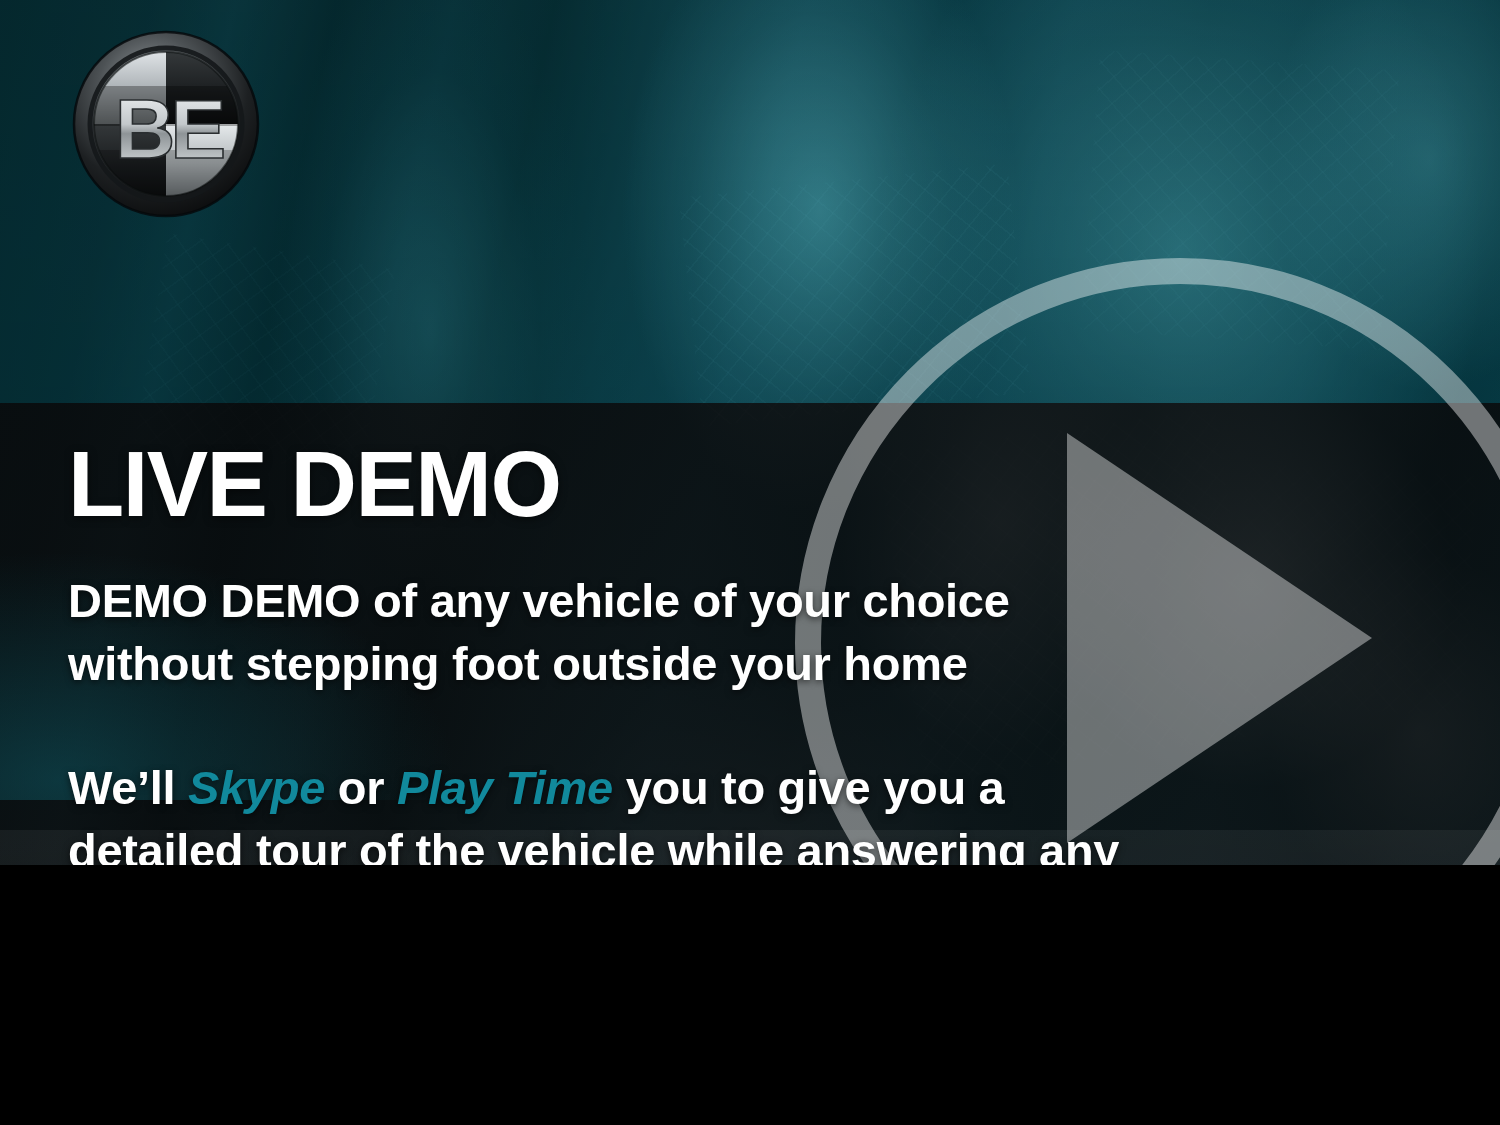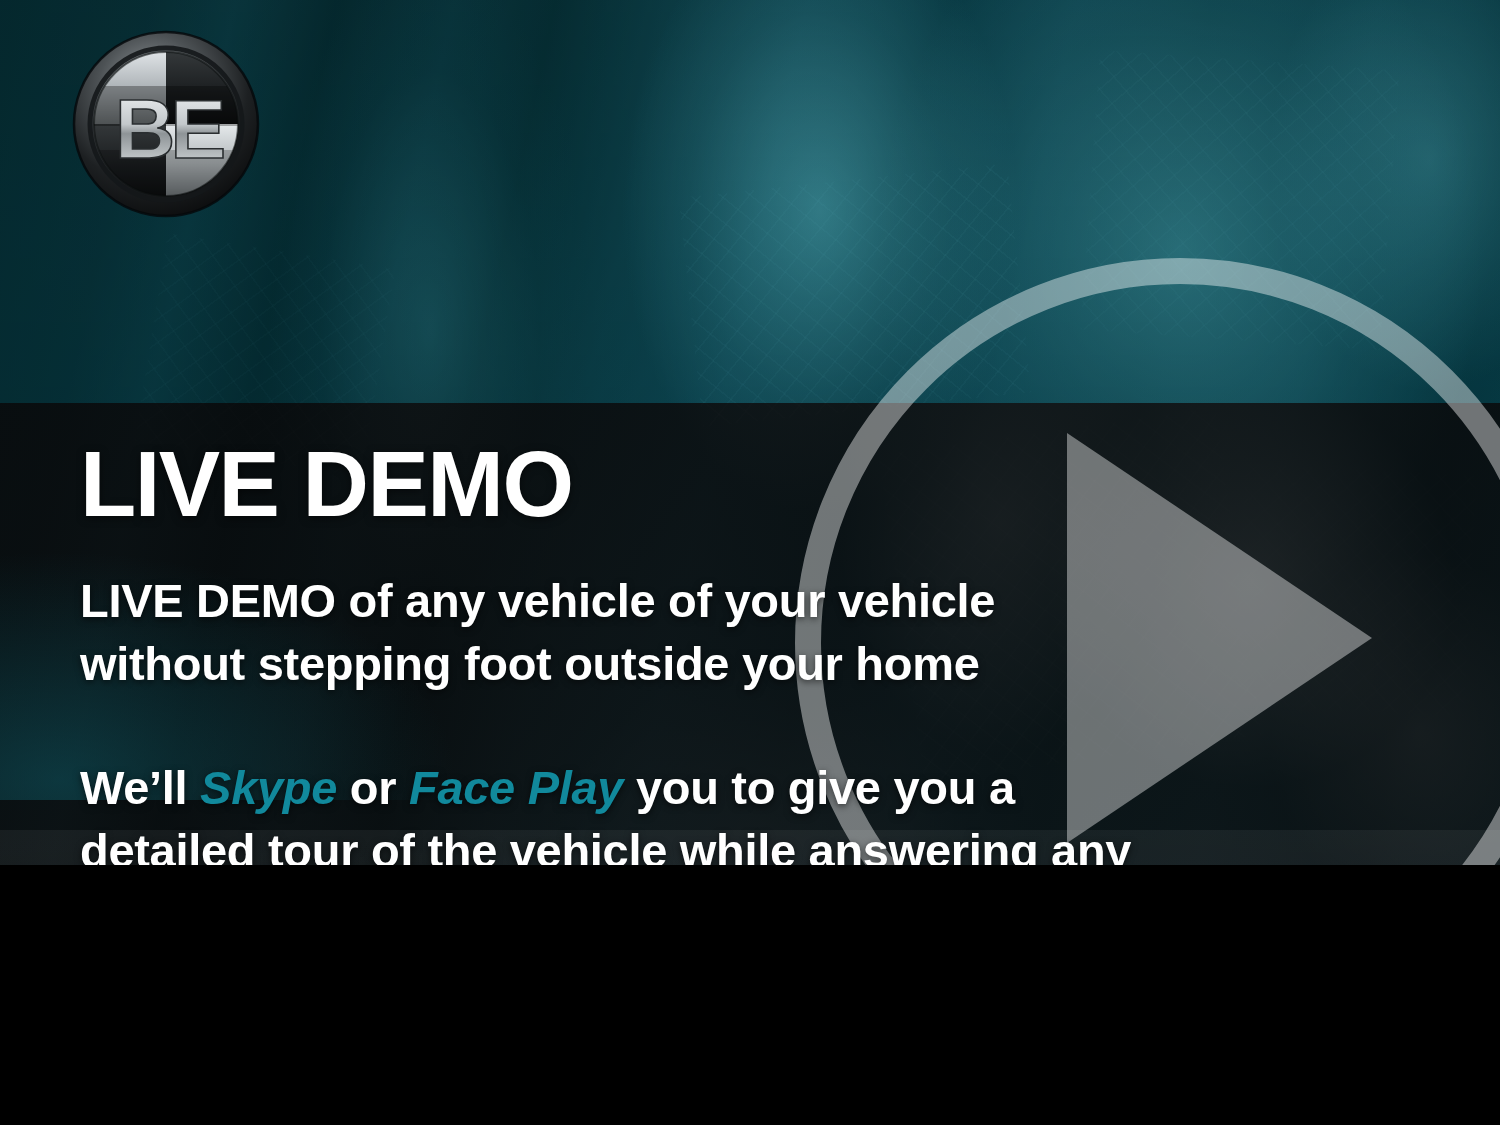--- a/index.html
+++ b/index.html
@@ -131,21 +131,21 @@
   
   .logo {
     position:absolute; left:72px; top:30px;
     width:188px; height:188px;
     z-index:30;
   }
 
   
   .textblock {
     position:absolute;
-    left:80px; top:438px;
+    left:68px; top:438px;
     width:1060px;
     z-index:25;
   }
   .headline {
     font-size:92px;
     font-weight:700;
     letter-spacing:-1.5px;
     color:#ffffff;
     line-height:1.0;
     font-stretch:condensed;
@@ -242,17 +242,17 @@
       </g>
       <circle cx="94" cy="94" r="72" fill="none" stroke="#0a0c0d" stroke-width="2" opacity=".55"></circle>
 
       <text x="96" y="128" font-family="'Liberation Sans', sans-serif" font-size="84" font-weight="700" letter-spacing="-5" fill="url(#letGrad)" stroke="#2a2e30" stroke-width="1.6" text-anchor="middle">BE</text>
     </svg>
   </div>
 
   <div class="textblock">
     <div class="headline">LIVE DEMO</div>
 
-    <div class="para" id="para-1"><span>LIVE DEMO of any vehicle of your vehicle without stepping foot outside your home</span></div>
-    <div class="para" id="para-2"><span>We’ll </span><span class="hl">Skype</span><span> or </span><span class="hl">Face Play</span><span> you to give you a detailed tour of the vehicle while answering any questions you may have</span></div>
+    <div class="para" id="para-1"><span>DEMO DEMO of any vehicle of your choice without stepping foot outside your home</span></div>
+    <div class="para" id="para-2"><span>We’ll </span><span class="hl">Skype</span><span> or </span><span class="hl">Play Time</span><span> you to give you a detailed tour of the vehicle while answering any questions you may have</span></div>
   </div>
 
 </div>
 
 </body></html>

